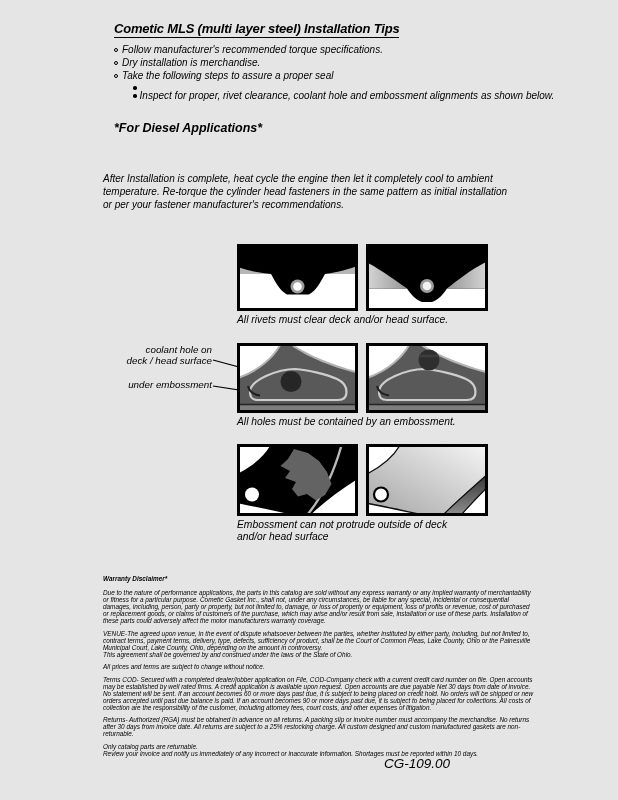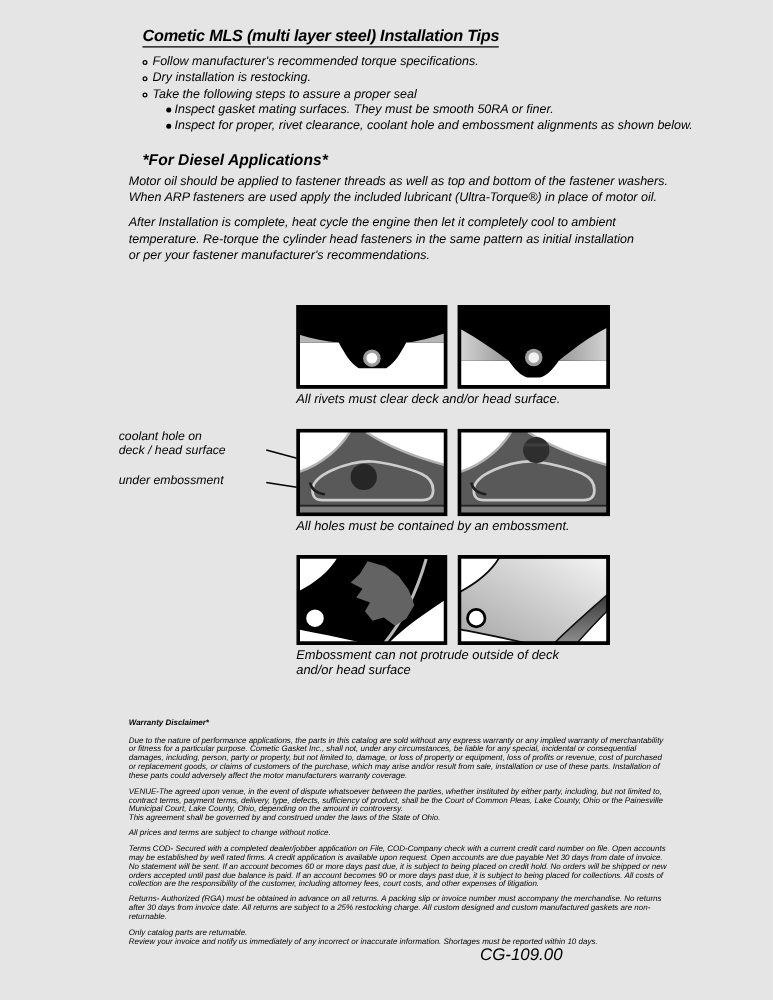--- a/index.html
+++ b/index.html
@@ -19,21 +19,21 @@
            margin:4px 3px 0 0; flex:0 0 auto; }
 
   .diesel-h { position:absolute; left:114px; top:121px; font-size:12.5px; font-weight:bold; }
   .bodypara { position:absolute; left:103px; font-size:10px; line-height:13px; white-space:pre-line; width:445px; }
   .p1 { top:139px; } .p2 { top:172px; } .note { top:206px; }
 
   .fig-label { position:absolute; width:121px; text-align:center; font-size:13px;margin-top:20px; }
   .figsvg { position:absolute; display:block; }
   .caption { position:absolute; left:237px; font-size:10.3px; line-height:11.5px; white-space:pre-line; }
 
-  .ann { position:absolute; left:95px; width:117px; text-align:left; font-size:9.8px;
+  .ann { position:absolute; left:95px; width:117px; text-align:right; font-size:9.8px;
          line-height:11px; white-space:pre-line; }
   .ann1 { top:344px; } .ann2 { top:379px; }
   .leaders { position:absolute; left:210px; top:340px; }
 
   .legal { position:absolute; left:103px; top:575px; width:432px; font-size:6.4px; line-height:7px; }
   .legal .lh { font-weight:bold; margin-bottom:7px; }
   .legal p { margin-bottom:5.5px; white-space:pre-line; }
 
   .docnum { position:absolute; left:384px; top:756px; font-size:13.5px; }
 </style>
@@ -44,39 +44,36 @@
 
   <div class="title">Cometic MLS (multi layer steel) Installation Tips</div>
 
   <div class="tips">
     <div class="tip-row">
       <span class="b-circle"></span>
       <span>Follow manufacturer's recommended torque specifications.</span>
     </div>
     <div class="tip-row">
       <span class="b-circle"></span>
-      <span>Dry installation is restocking.</span>
+      <span>Dry installation is merchandise.</span>
     </div>
     <div class="tip-row">
       <span class="b-circle"></span>
       <span>Take the following steps to assure a proper seal</span>
     </div>
     <div class="tip-row sub">
       <span class="b-dot"></span>
-      <span>Inspect gasket mating surfaces.  They must be smooth 50RA or finer.</span>
     </div>
     <div class="tip-row sub">
       <span class="b-dot"></span>
       <span>Inspect for proper, rivet clearance, coolant hole and embossment alignments as shown below.</span>
     </div>
   </div>
 
   <div class="diesel-h">*For Diesel Applications*</div>
-  <div class="bodypara p1">Motor oil should be applied to fastener threads as well as top and bottom of the fastener washers.
-When ARP fasteners are used apply the included lubricant (Ultra-Torque®) in place of motor oil.</div>
   <div class="bodypara p2">After Installation is complete, heat cycle the engine then let it completely cool to ambient
 temperature. Re-torque the cylinder head fasteners in the same pattern as initial installation
 or per your fastener manufacturer's recommendations.</div>
 
   <div class="fig-label" style="left:237px;top:230px">RIGHT</div>
   <div class="fig-label" style="left:366px;top:230px">WRONG</div>
 
   <svg class="figsvg" style="left:237px;top:244px" width="121" height="67" viewBox="0 0 121 67">
     <rect x="0" y="0" width="121" height="67" fill="#000"></rect>
     <path d="M2,30 H34 C39,39 43,46.5 50,50.5 H72 C79,46.5 83,39 88,30 H119 V65 H2 Z" fill="#fff"></path>

